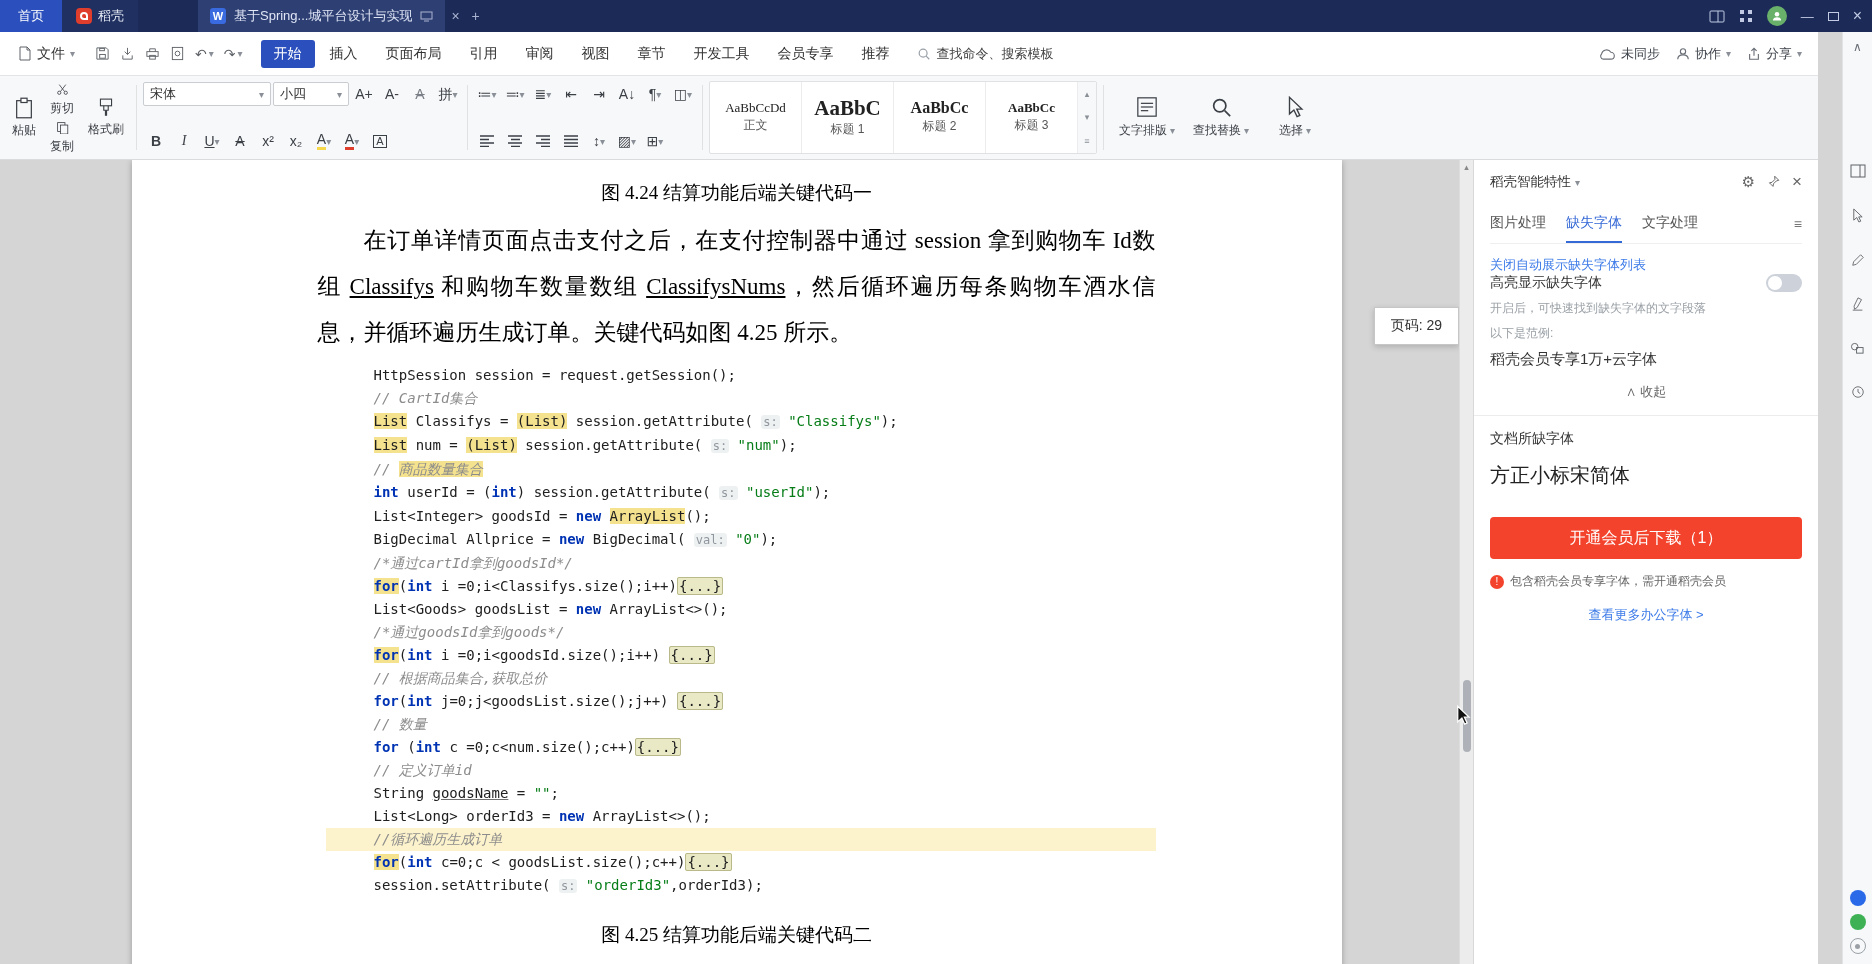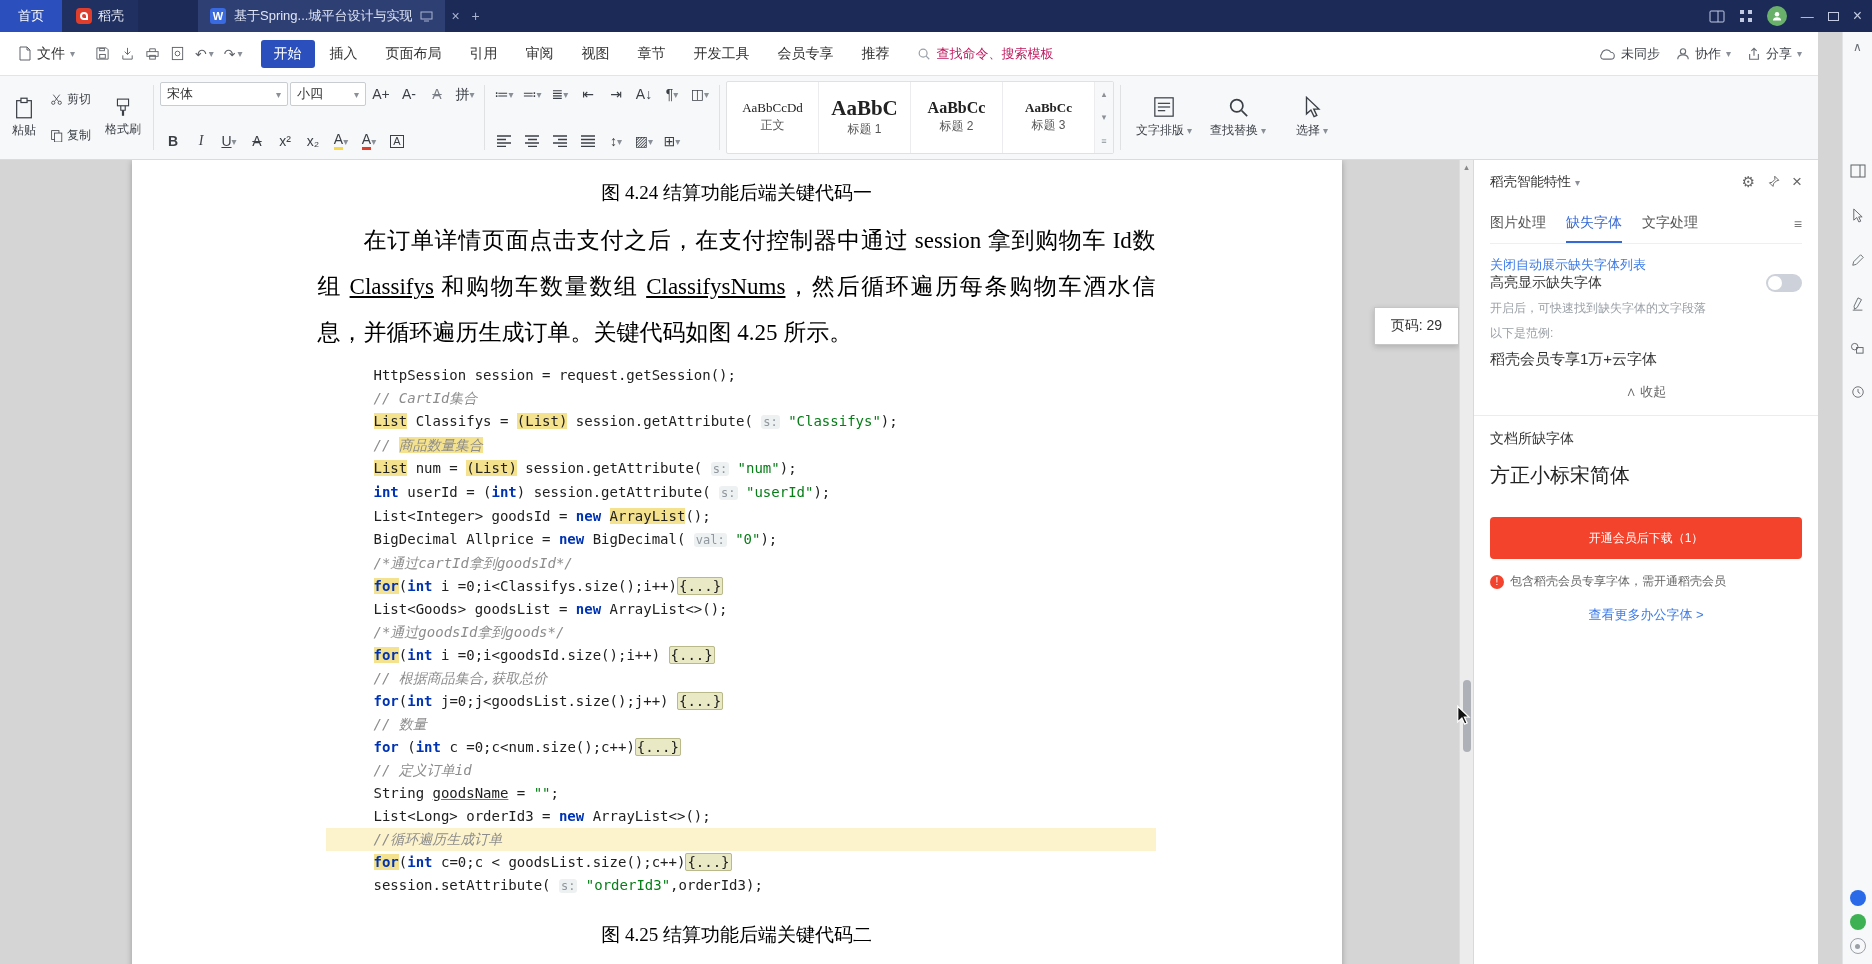--- a/index.html
+++ b/index.html
@@ -22,34 +22,34 @@
 
   
   .menubar { height:44px; background:#fff; border-bottom:1px solid #e3e4e6; display:flex; align-items:center; font-size:14px; color:#333; padding:0 8px; position:relative; }
   .file-btn { display:flex; align-items:center; gap:5px; padding:0 10px; }
   .qicons { display:flex; align-items:center; gap:10px; padding:0 10px; color:#5f6368; }
   .qicons svg { display:block; }
   .qbtn { display:flex; align-items:center; gap:2px; }
   .ribbon-tabs { display:flex; align-items:center; gap:2px; margin-left:8px; }
   .rtab { padding:5px 13px; border-radius:3px; white-space:nowrap; }
   .rtab.active { background:#2b50bd; color:#fff; }
-  .searchbox { display:flex; align-items:center; gap:6px; color:#be185d; font-size:13px; margin-left:14px; }
+  .searchbox { display:flex; align-items:center; gap:6px; color:#404040; font-size:13px; margin-left:14px; }
   .mb-right { margin-left:auto; display:flex; align-items:center; gap:16px; font-size:13px; color:#40454d; padding-right:8px; }
   .mb-item { display:flex; align-items:center; gap:5px; }
   .carsm { font-size:10px; color:#8a8f98; }
 
   
   .toolbar { height:84px; background:#f7f8f9; border-bottom:1px solid #dadbdc; display:flex; align-items:stretch; padding:5px 6px; gap:4px; }
   .tgroup { display:flex; flex-direction:column; justify-content:space-between; }
   .vdiv { width:1px; background:#e0e1e3; margin:4px 2px; }
   .clip { flex-direction:row; gap:4px; align-items:stretch; }
   .bigbtn { display:flex; flex-direction:column; align-items:center; justify-content:center; gap:3px; padding:2px 6px; font-size:12px; color:#3b3f46; border-radius:3px; }
   .bigbtn svg { display:block; }
   .cutcopy { display:flex; flex-direction:column; justify-content:space-around; font-size:12px; color:#3b3f46; }
-  .cc-row { display:flex; align-items:center; gap:4px; padding:2px 4px; }
+  .cc-row { display:flex; align-items:center; gap:4px; padding:2px 4px;flex-direction:column; }
   .trow { display:flex; align-items:center; gap:2px; }
   .select { border:1px solid #c9ccd1; background:#fff; border-radius:2px; height:24px; display:flex; align-items:center; justify-content:space-between; padding:0 6px; font-size:13px; color:#333; }
   .sel-font { width:128px;text-align:center; } .sel-size { width:76px; }
   .ibtn { min-width:26px; height:26px; display:flex; align-items:center; justify-content:center; border-radius:3px; color:#3b3f46; font-size:14px; padding:0 2px; position:relative; }
   .ibtn .g { line-height:1; }
   .b-bold .g{font-weight:bold;} .b-italic .g{font-style:italic; font-family:"Liberation Serif",serif;}
   .b-und .g{text-decoration:underline;} .b-strike .g{text-decoration:line-through;}
   .b-clear .g{text-decoration:line-through; color:#7a7e86;}
   .b-hl .g, .b-fc .g { padding-bottom:1px; }
   .b-hl .g { border-bottom:3px solid #f7d84a; } .b-fc .g { border-bottom:3px solid #e03e2d; }
@@ -102,21 +102,21 @@
   .sp-link { color:#3d7be8; font-size:13px; margin-top:12px; }
   .sp-row { display:flex; align-items:center; justify-content:space-between; font-size:14px; color:#333; }
   .toggle { width:36px; height:18px; border-radius:9px; background:#cdd2da; position:relative; }
   .toggle::after { content:""; position:absolute; width:14px; height:14px; border-radius:50%; background:#fff; top:2px; left:2px; }
   .sp-desc { font-size:12px; color:#9aa0a6; margin-top:8px; }
   .sp-example { font-size:15px; color:#333; margin-top:8px; }
   .sp-collapse { margin-top:14px; text-align:center; font-size:13px; color:#666; }
   .sp-divider { border-top:1px solid #ececec; margin:14px -16px 0; }
   .sp-subhead { font-size:14px; color:#333; margin-top:14px; }
   .missing-font-item { font-family:"Liberation Serif",serif; font-size:20px; color:#222; padding:14px 0 6px; }
-  .dl-btn { margin-top:22px; height:42px; background:#f4432c; color:#fff; border-radius:4px; display:flex; align-items:center; justify-content:center; font-size:12px; }
+  .dl-btn { margin-top:22px; height:42px; background:#f4432c; color:#fff; border-radius:4px; display:flex; align-items:center; justify-content:center; font-size:16px; }
   .sp-note { display:flex; align-items:center; gap:6px; margin-top:14px; font-size:12px; color:#666; }
   .note-badge { width:14px; height:14px; border-radius:50%; background:#f4432c; color:#fff; font-size:10px; display:inline-flex; align-items:center; justify-content:center; flex:0 0 auto; }
   .sp-more { margin-top:16px; text-align:center; font-size:13px; color:#3d7be8; }
 
   
   .right-strip { width:30px; background:#f7f8f9; border-left:1px solid #e2e3e5; display:flex; flex-direction:column; align-items:center; padding:8px 0 10px; height:932px; }
   .rs-chev { color:#6a6f77; font-size:12px; }
   .rs-icons { margin-top:110px; display:flex; flex-direction:column; gap:26px; align-items:center; }
   .rs-bottom { margin-top:auto; display:flex; flex-direction:column; gap:8px; align-items:center; }
   .dot { width:16px; height:16px; border-radius:50%; }
@@ -525,22 +525,22 @@
 
   <div class="main">
     <div class="doc-area">
       <div class="page">
         <div class="cap cap-top">图 4.24  结算功能后端关键代码一</div>
         <p class="para" id="para"><span>在订单详情页面点击支付之后，在支付控制器中通过 session 拿到购物车 Id数组 </span><span class="uline">Classifys</span><span> 和购物车数量数组 </span><span class="uline">ClassifysNums</span><span>，然后循环遍历每条购物车酒水信息，并循环遍历生成订单。关键代码如图 4.25 所示。</span></p>
         <div class="code" id="code">
               <div class="code-line"><span>HttpSession session = request.getSession();</span></div>
               <div class="code-line"><span class="cmt">// CartId集合</span></div>
               <div class="code-line"><span class="hl">List</span><span> Classifys = </span><span class="hl">(List)</span><span> session.getAttribute( </span><span class="hint">s:</span><span class="str"> "Classifys"</span><span>);</span></div>
+              <div class="code-line"><span class="hl">List</span><span> num = </span><span class="hl">(List)</span><span> session.getAttribute( </span><span class="hint">s:</span><span class="str"> "num"</span><span>);</span></div>
               <div class="code-line"><span class="cmt">// </span><span class="cmt hl">商品数量集合</span></div>
-              <div class="code-line"><span class="hl">List</span><span> num = </span><span class="hl">(List)</span><span> session.getAttribute( </span><span class="hint">s:</span><span class="str"> "num"</span><span>);</span></div>
               <div class="code-line"><span class="kw">int</span><span> userId = (</span><span class="kw">int</span><span>) session.getAttribute( </span><span class="hint">s:</span><span class="str"> "userId"</span><span>);</span></div>
               <div class="code-line"><span>List&lt;Integer&gt; goodsId = </span><span class="kw">new</span><span> </span><span class="hl">ArrayList</span><span>();</span></div>
               <div class="code-line"><span>BigDecimal Allprice = </span><span class="kw">new</span><span> BigDecimal( </span><span class="hint">val:</span><span class="str"> "0"</span><span>);</span></div>
               <div class="code-line"><span class="cmt">/*通过cartId拿到goodsId*/</span></div>
               <div class="code-line"><span class="kw hl">for</span><span>(</span><span class="kw">int</span><span> i =0;i&lt;Classifys.size();i++)</span><span class="fold">{...}</span></div>
               <div class="code-line"><span>List&lt;Goods&gt; goodsList = </span><span class="kw">new</span><span> ArrayList&lt;&gt;();</span></div>
               <div class="code-line"><span class="cmt">/*通过goodsId拿到goods*/</span></div>
               <div class="code-line"><span class="kw hl">for</span><span>(</span><span class="kw">int</span><span> i =0;i&lt;goodsId.size();i++) </span><span class="fold">{...}</span></div>
               <div class="code-line"><span class="cmt">// 根据商品集合,获取总价</span></div>
               <div class="code-line"><span class="kw">for</span><span>(</span><span class="kw">int</span><span> j=0;j&lt;goodsList.size();j++) </span><span class="fold">{...}</span></div>

